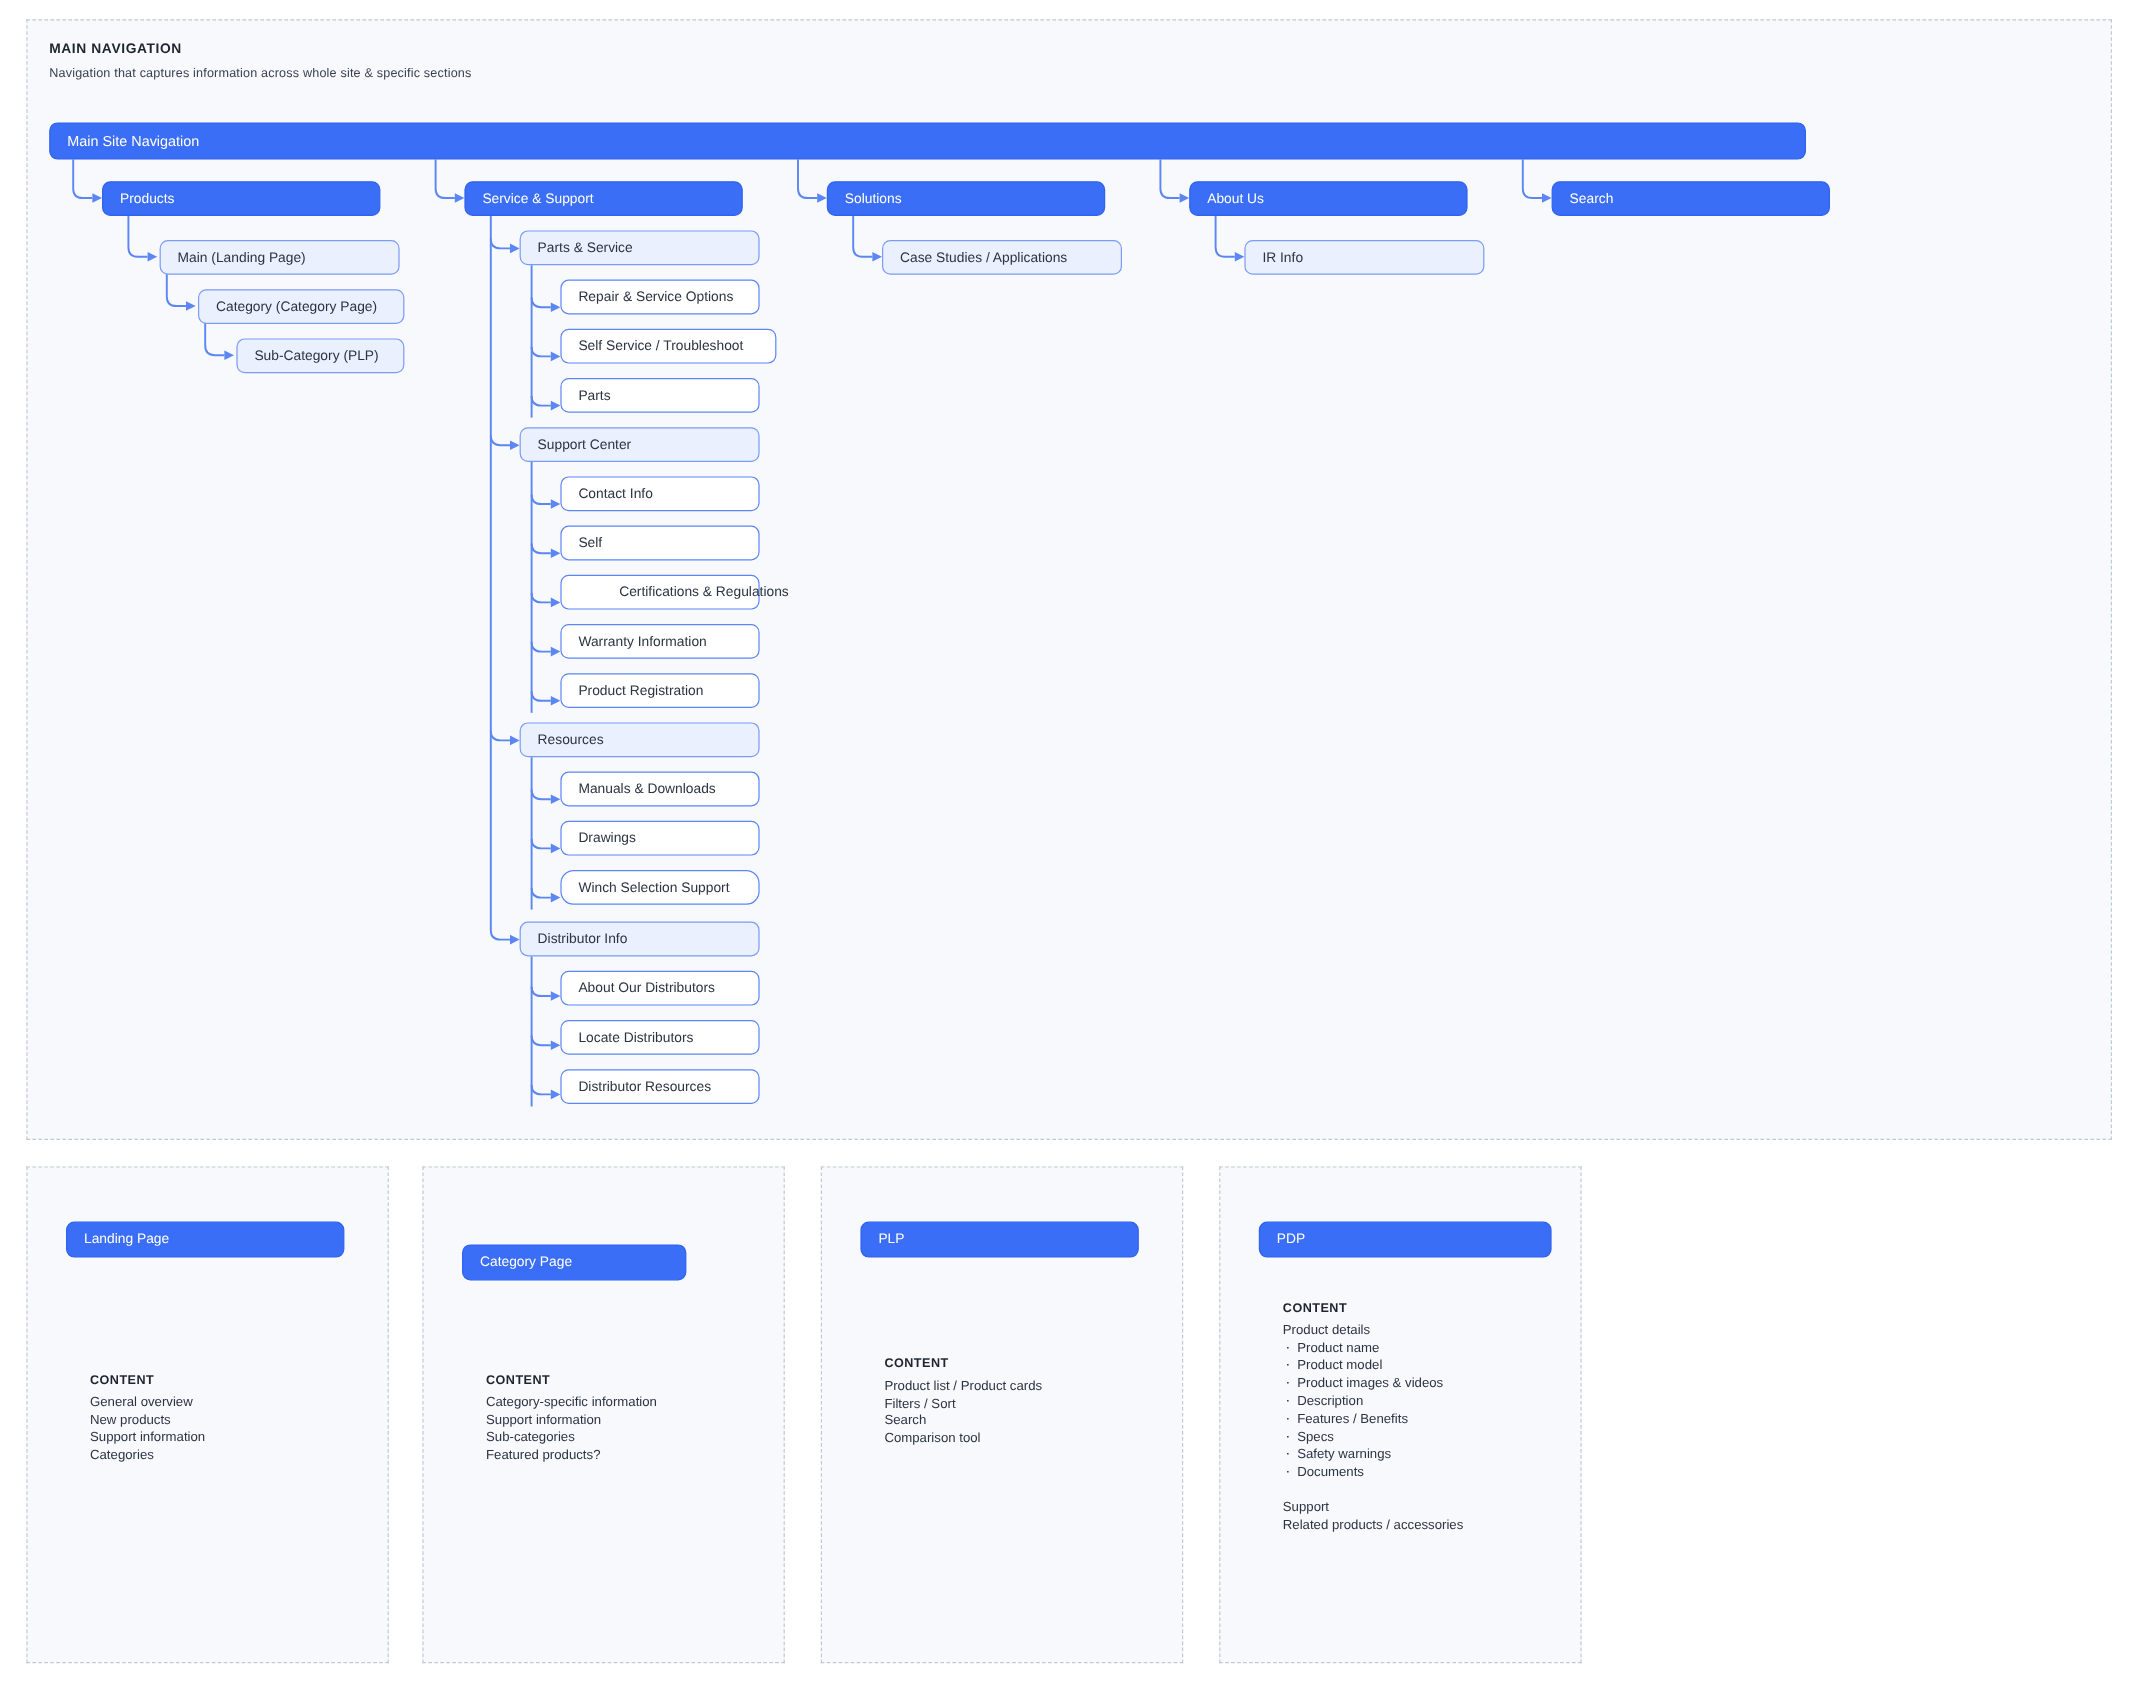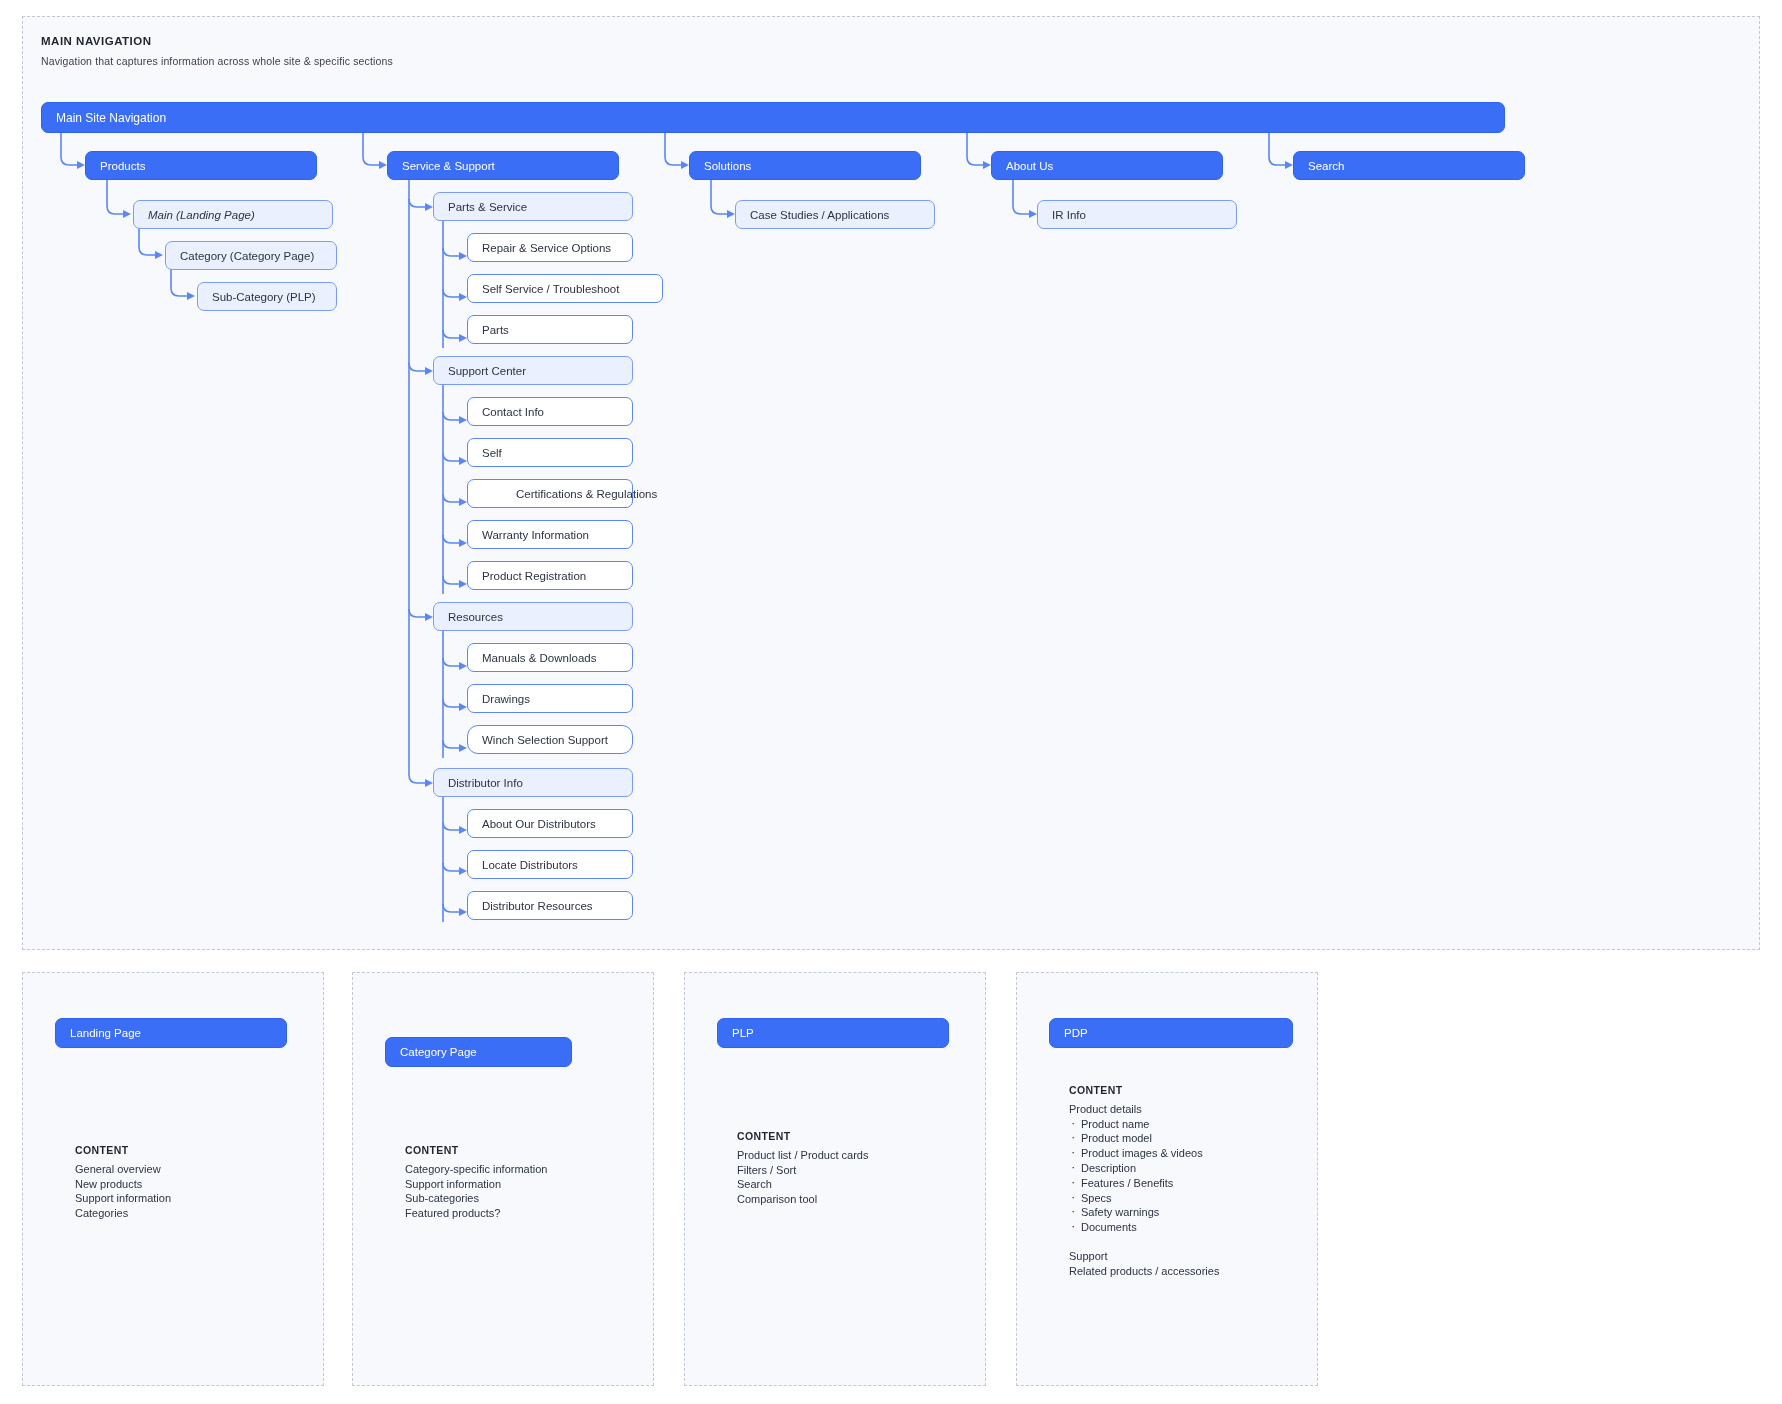--- a/index.html
+++ b/index.html
@@ -223,41 +223,41 @@
     <polygon points="1006,193 1014,197 1006,201"></polygon>
   </svg>
 
   <div class="node root" style="left:18px; top:85px; width:1464px;">
     <span>Main Site Navigation</span>
   </div>
 
   <div class="node lvl1" style="left:62px; top:134px; width:232px;">
     <span>Products</span>
   </div>
-  <div class="node lvl2" style="left:110px; top:183px; width:200px;font-style:italic;">
+  <div class="node lvl2" style="left:110px; top:183px; width:200px;">
     <span>Main (Landing Page)</span>
   </div>
   <div class="node lvl2" style="left:142px; top:224px; width:172px;">
     <span>Category (Category Page)</span>
   </div>
   <div class="node lvl2" style="left:174px; top:265px; width:140px;">
     <span>Sub-Category (PLP)</span>
   </div>
 
   <div class="node lvl1" style="left:364px; top:134px; width:232px;">
     <span>Service &amp; Support</span>
   </div>
 
   <div class="node lvl2" style="left:410px; top:175px; width:200px;">
     <span>Parts &amp; Service</span>
   </div>
   <div class="node leaf" style="left:444px; top:216px; width:166px;">
     <span>Repair &amp; Service Options</span>
   </div>
-  <div class="node leaf" style="left:444px; top:257px; width:196px;">
+  <div class="node leaf" style="left:444px; top:257px; width:180px;">
     <span>Self Service / Troubleshoot</span>
   </div>
   <div class="node leaf" style="left:444px; top:298px; width:166px;">
     <span>Parts</span>
   </div>
 
   <div class="node lvl2" style="left:410px; top:339px; width:200px;">
     <span>Support Center</span>
   </div>
   <div class="node leaf" style="left:444px; top:380px; width:166px;">

